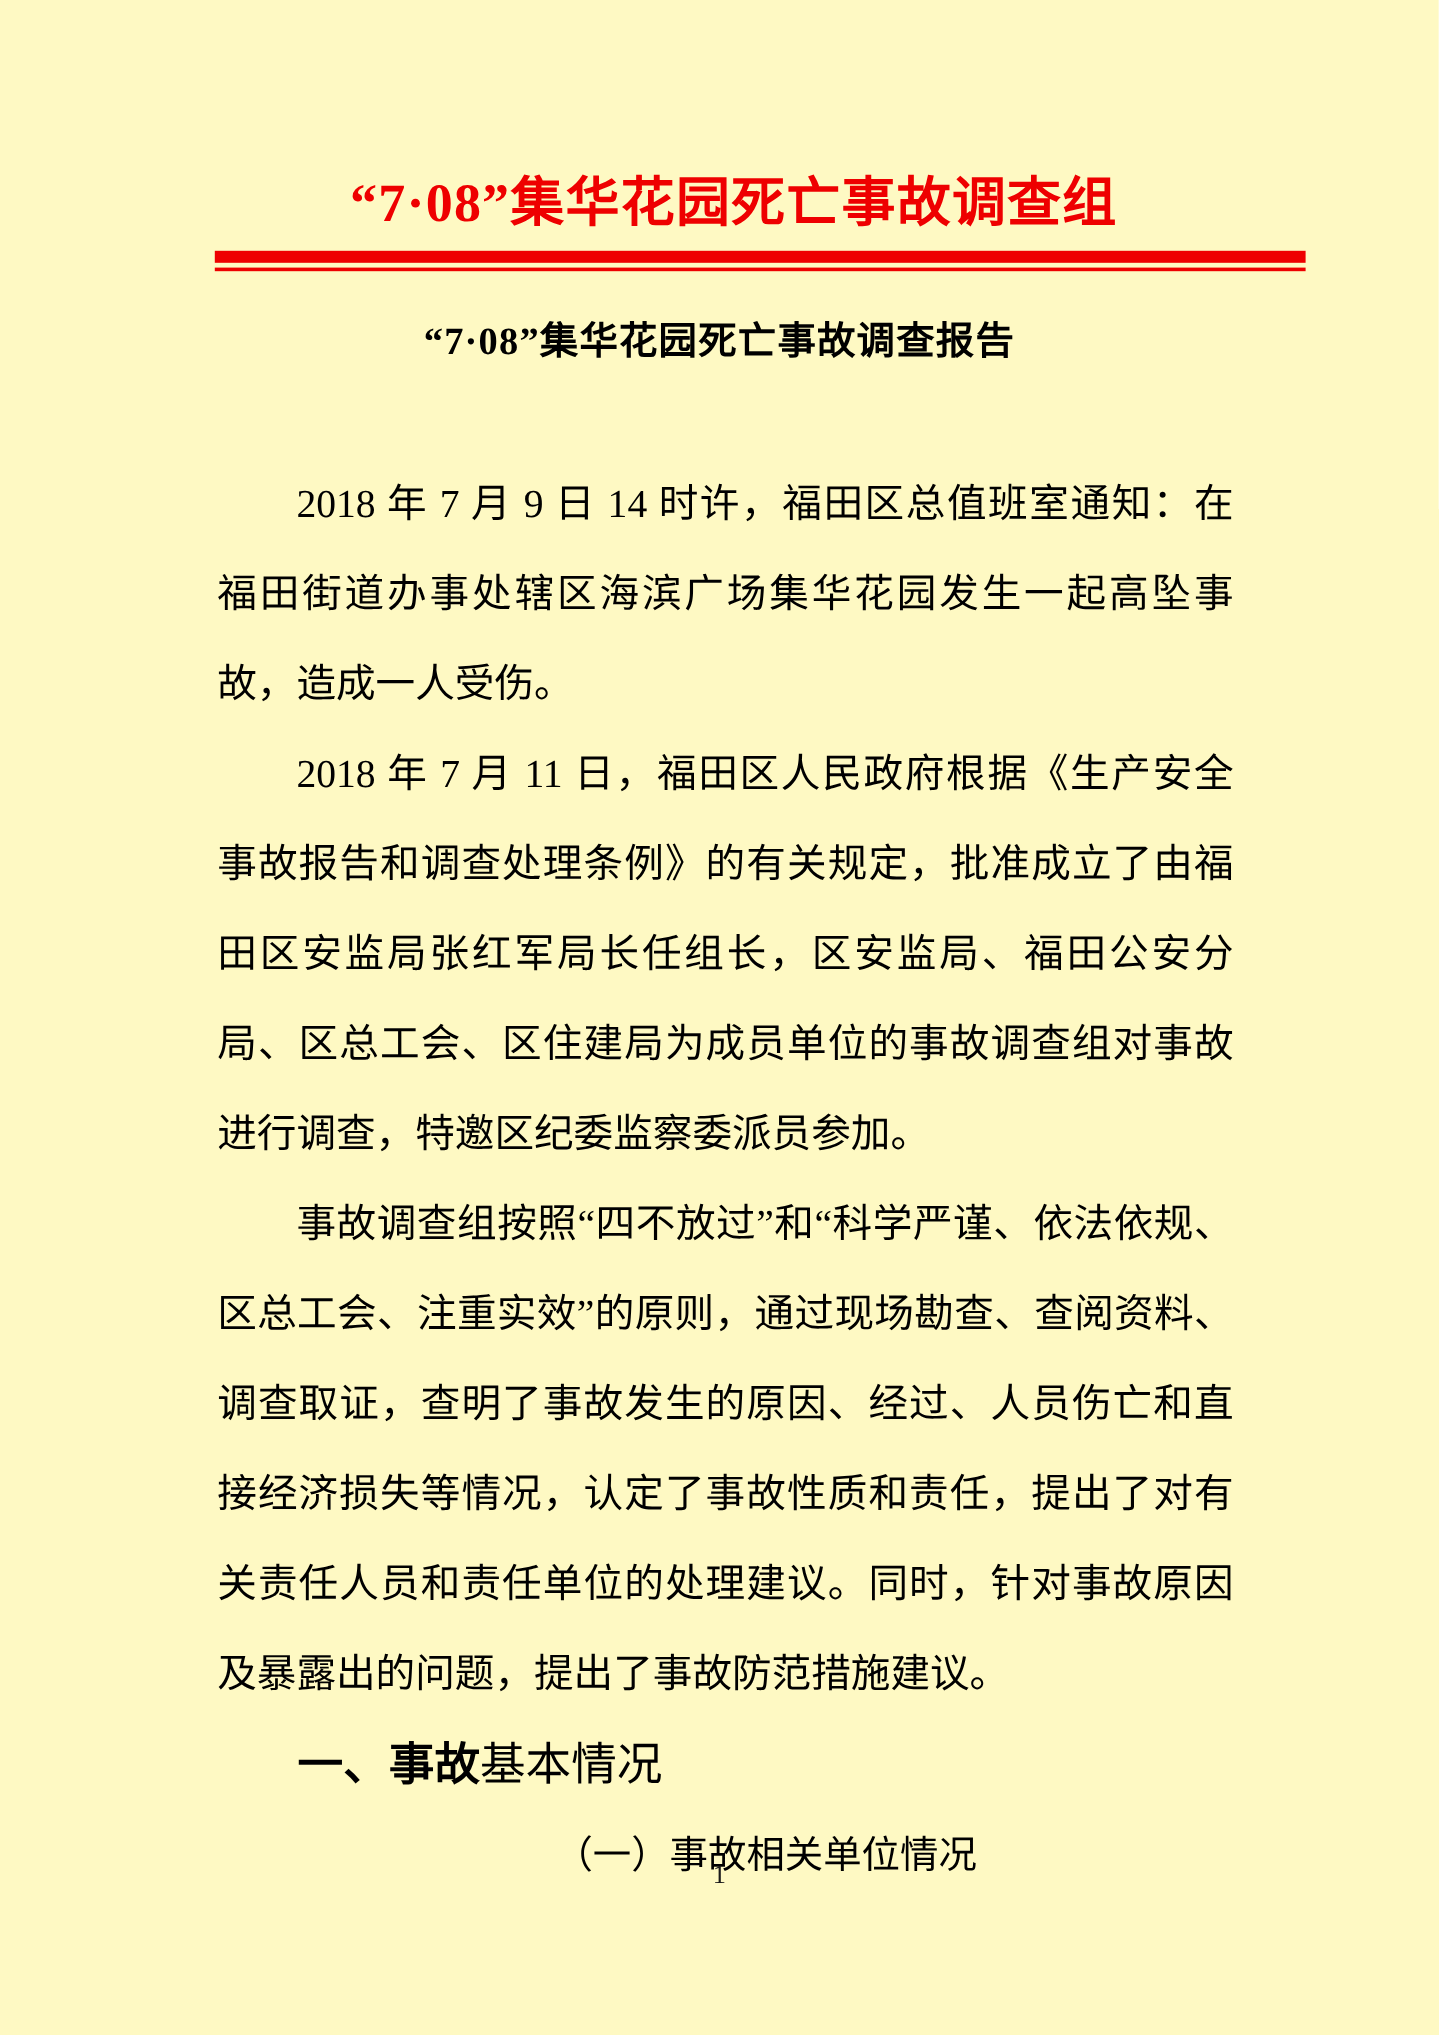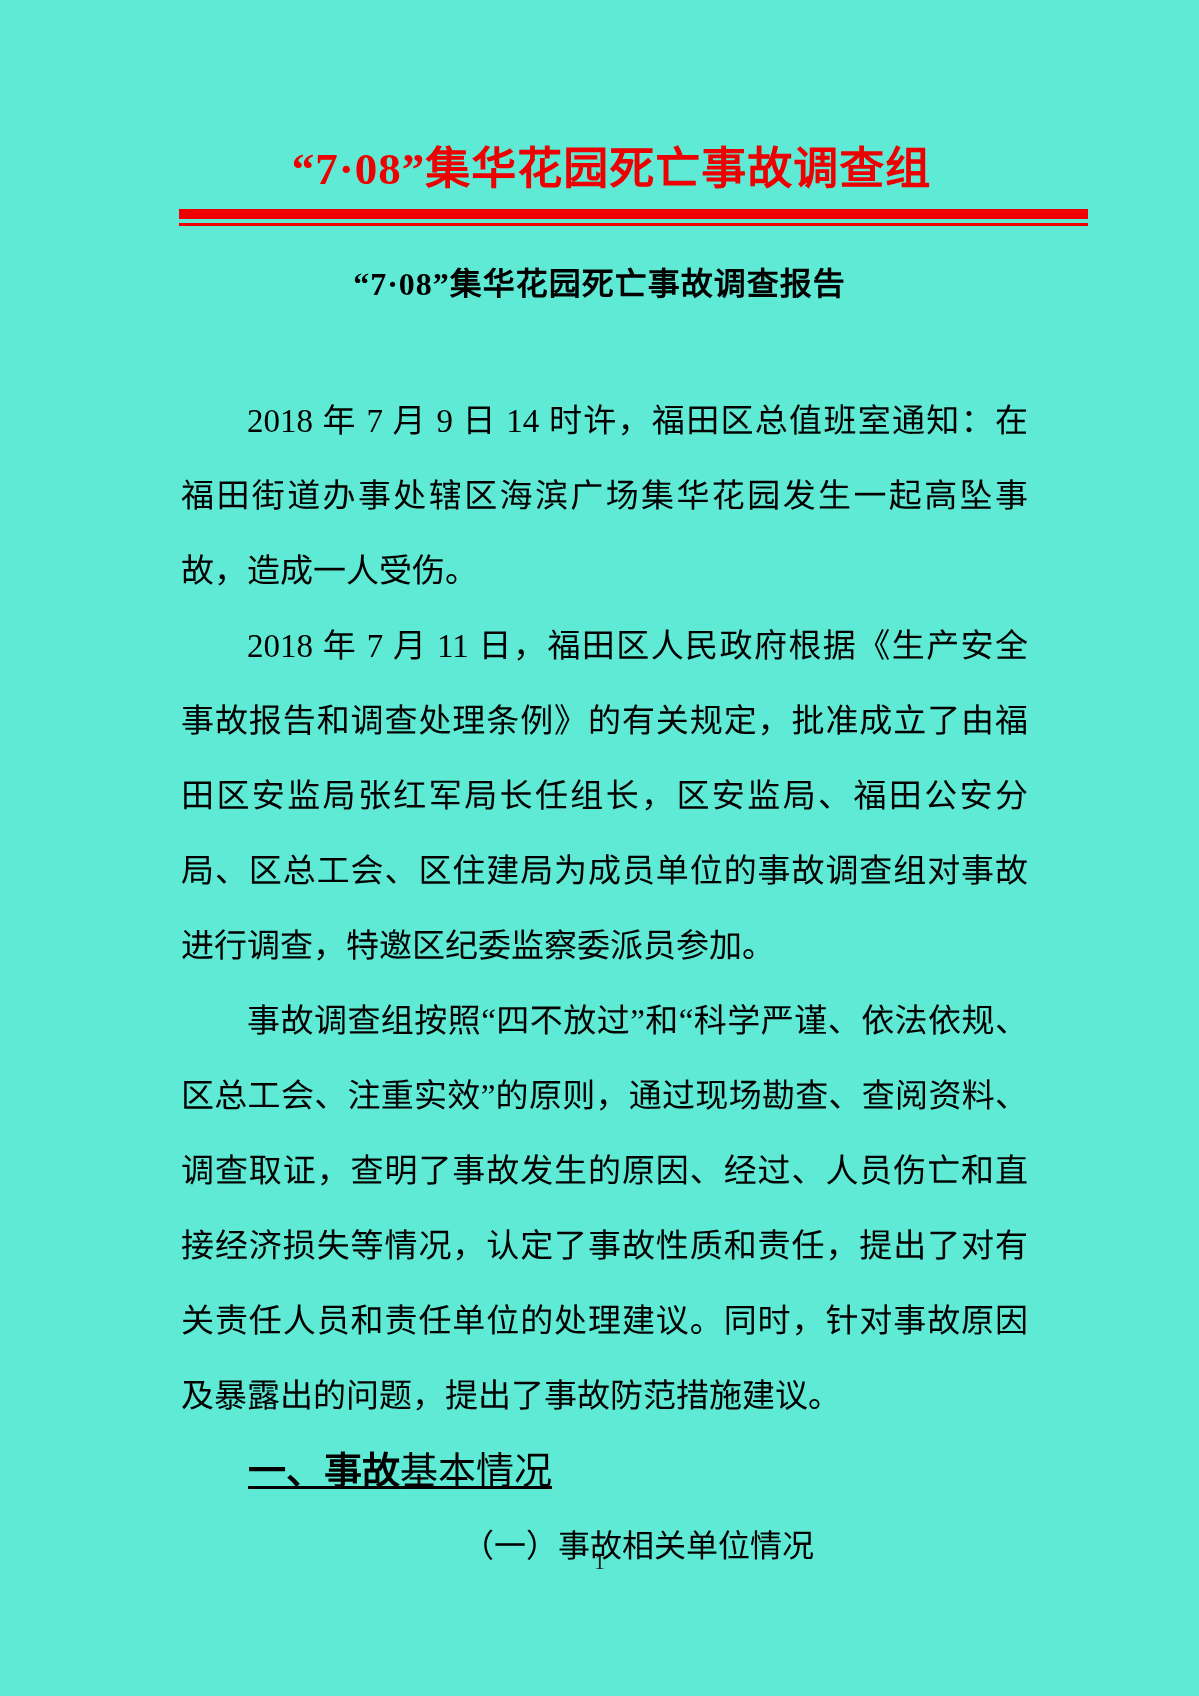--- a/index.html
+++ b/index.html
@@ -4,21 +4,21 @@
 <style>
   html, body {
     margin: 0;
     padding: 0;
     background: #ffffff;
   }
   .page {
     position: relative;
     width: 1199px;
     height: 1696px;
-    background: #5eead4;
+    background: #fef9c3;
     overflow: hidden;
     color: #000000;
     font-family: "Liberation Serif", "DejaVu Serif", serif;
   }
 
   
   .red-header {
     position: absolute;
     top: 141px;
     left: 24px;
@@ -75,21 +75,20 @@
   }
   .body-text p {
     margin: 0;
     text-indent: 2em;
   }
   p.sec-heading {
     text-indent: 67px;
     font-size: 38px;
     font-family: "Liberation Sans", "DejaVu Sans", sans-serif;
     text-align: left;
-    text-decoration: underline;
   }
   .sec-heading .strong {
     font-weight: 900;
   }
   .sec-heading .rest {
     font-weight: normal;
   }
   p.subsec-heading {
     text-indent: 67px;
     font-size: 32px;

